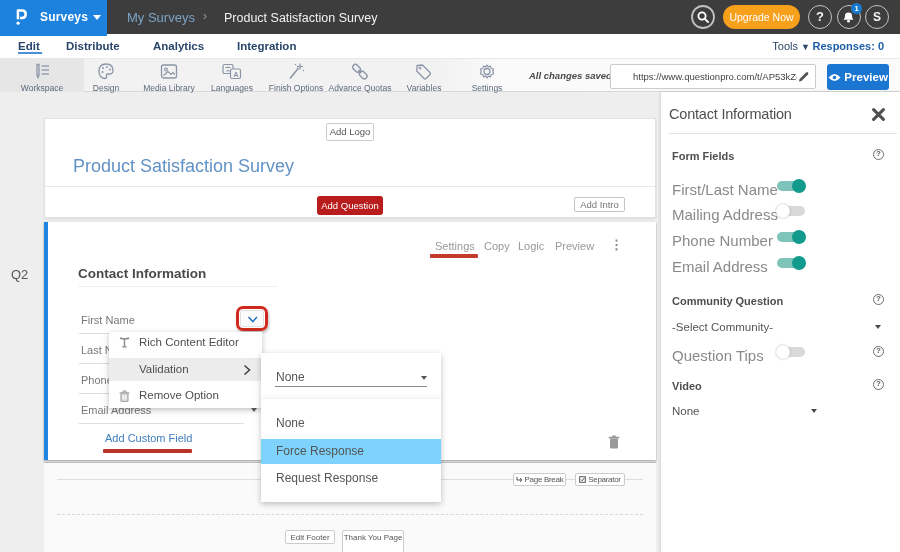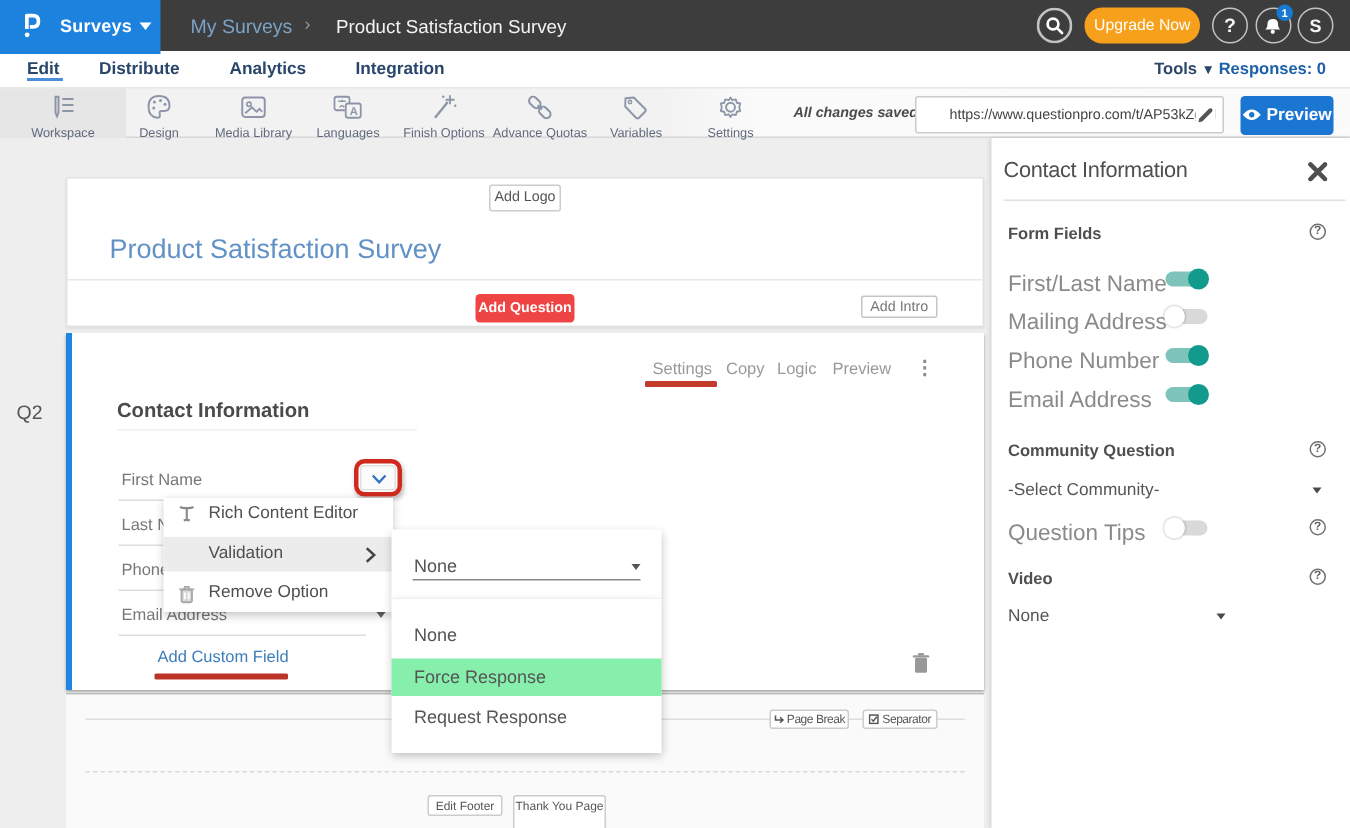--- a/index.html
+++ b/index.html
@@ -15,40 +15,40 @@
 #crumb1 { position:absolute; left:127px; top:10px; color:#7ba3c6; font-size:13px; }
 #crumbsep { position:absolute; left:203px; top:9px; color:#9a9a9a; font-size:12px; }
 #crumb2 { position:absolute; left:224px; top:10.5px; color:#f2f2f2; font-size:12.5px; }
 .circ { position:absolute; top:5px; width:24px; height:24px; border:1.8px solid #c2c2c2; border-radius:50%; color:#f5f5f5; text-align:center; }
 #upgrade { position:absolute; left:723px; top:5px; width:77px; height:24px; background:#f7a01b; border-radius:12px; color:#fff; font-size:10.5px; font-weight:400; text-align:center; line-height:24px; }
 
 
 #tabrow { position:absolute; left:0; top:34px; width:900px; height:24px; background:#ffffff; }
 .tab { position:absolute; top:6px; font-size:11.5px; font-weight:700; color:#29466b; }
 #editline { position:absolute; left:18px; top:18px; width:24px; height:2px; background:#4a90d9; }
-#tools { position:absolute; right:90px; top:6px; font-size:11px; font-weight:700; color:#2a4668; white-space:nowrap; }
+#tools { position:absolute; right:90px; top:6px; font-size:11px; font-weight:400; color:#2a4668; white-space:nowrap; }
 #resp { position:absolute; right:16px; top:6px; font-size:11px; font-weight:700; color:#1d5fa8; white-space:nowrap; }
 
 
 #toolbar { position:absolute; left:0; top:58px; width:900px; height:34px; background:linear-gradient(to right,#f2f2f2 0,#f2f2f2 440px,#fafafa 500px,#fbfbfb 100%); border-top:1px solid #e9e9e9; border-bottom:1px solid #d8d8d8; }
 #wscell { position:absolute; left:0; top:0; width:84px; height:33px; background:#e6e6e6; }
 .titem { position:absolute; top:3px; width:64px; text-align:center; }
 .titem svg { display:block; margin:0 auto; }
 .titem .lb { font-size:8.5px; color:#5f6a7d; margin-top:2px; white-space:nowrap; }
 #savedtxt { position:absolute; left:529px; top:70px; font-size:9.5px; font-style:italic; font-weight:700; color:#4a4a4a; z-index:2; }
 #urlbox { position:absolute; left:610px; top:64px; overflow:hidden; white-space:nowrap; z-index:2; width:206px; height:25px; background:#fff; border:1px solid #ccc; border-radius:2px; font-size:9.5px; color:#444; line-height:23px; padding-left:22px; }
 #previewbtn { position:absolute; left:827px; top:64px; white-space:nowrap; z-index:2; width:62px; height:26px; background:#1b76d2; border-radius:3px; color:#fff; font-size:11.5px; font-weight:700; text-align:center; line-height:26px; }
 
 
 .card { position:absolute; background:#fff; border:1px solid #e2e2e2; box-shadow:0 1px 2px rgba(0,0,0,0.08); }
 #card1 { left:44px; top:118px; width:612px; height:100px; }
 #addlogo { position:absolute; left:281px; top:4px; width:48px; height:18px; border:1px solid #ccc; background:#fff; font-size:9.5px; color:#555; text-align:center; line-height:16px; border-radius:2px; }
 #title { position:absolute; left:28px; top:37px; font-size:18px; color:#6292c5; }
 #c1div { position:absolute; left:0; top:67px; width:610px; height:1px; background:#e8e8e8; }
-#addq { position:absolute; left:272px; top:77px; width:66px; white-space:nowrap; overflow:hidden; height:19px; background:#ef4444; border-radius:3px; color:#fff; font-size:9.5px; font-weight:700; text-align:center; line-height:19px; }
+#addq { position:absolute; left:272px; top:77px; width:66px; white-space:nowrap; overflow:hidden; height:19px; background:#b91c1c; border-radius:3px; color:#fff; font-size:9.5px; font-weight:400; text-align:center; line-height:19px; }
 #addintro { position:absolute; left:529px; top:78px; width:51px; height:15px; border:1px solid #c5c5c5; background:#fff; border-radius:2px; color:#777; font-size:9.5px; text-align:center; line-height:13px; }
 
 #q2label { position:absolute; left:11px; top:267px; font-size:13px; color:#555; }
 #card2 { left:44px; top:222px; width:612px; height:238px; border:none; border-left:4px solid #1e86e0; box-shadow:0 1px 2px rgba(0,0,0,0.35); }
 .qact { position:absolute; top:18px; font-size:11px; color:#999; }
 #qdots { position:absolute; left:562px; top:15px; color:#888; font-size:13px; font-weight:700; letter-spacing:0; }
 #redline1 { position:absolute; left:382px; top:32px; width:48px; height:4px; background:#c43a2d; border-radius:1px; }
 #ciheading { position:absolute; left:30px; top:44px; font-size:13.5px; font-weight:700; color:#4a4a4a; }
 #ciul { position:absolute; left:30px; top:64px; width:200px; height:1px; background:#f0f0f0; }
 .flabel { position:absolute; left:33px; font-size:11px; color:#777; }
@@ -300,21 +300,21 @@
   <div class="panel" id="menu2">
     <div style="position:absolute; left:15px; top:17px; font-size:12px; color:#555;">None</div>
     <div class="dcaret" style="left:160px; top:23px; border-left-width:3.5px; border-right-width:3.5px; border-top-width:4.5px; border-top-color:#555;"></div>
     <div style="position:absolute; left:14px; top:33px; width:152px; height:1px; background:#8a8a8a;"></div>
   </div>
 
   <div class="panel" id="menu3">
     <div class="litem" style="top:11px;">
         <span class="txt">None</span>
       </div>
-    <div class="litem" style="top:40px; height:25px; line-height:25px; background:#86efac;">
+    <div class="litem" style="top:40px; height:25px; line-height:25px; background:#7dd3fc;">
         <span class="txt">Force Response</span>
       </div>
     <div class="litem" style="top:66px;">
         <span class="txt">Request Response</span>
       </div>
   </div>
 
   <div id="footsec">
     <div id="fline1"></div>
     <div id="fline2"></div>

